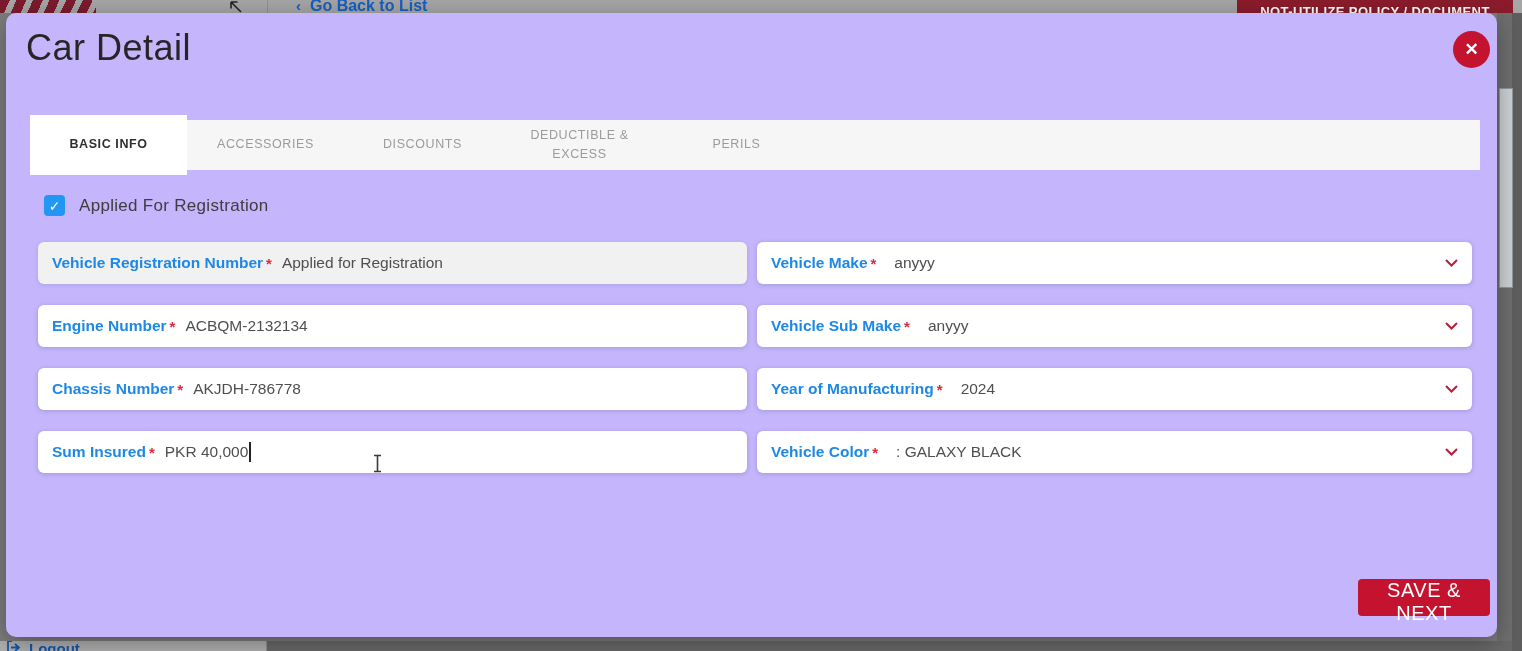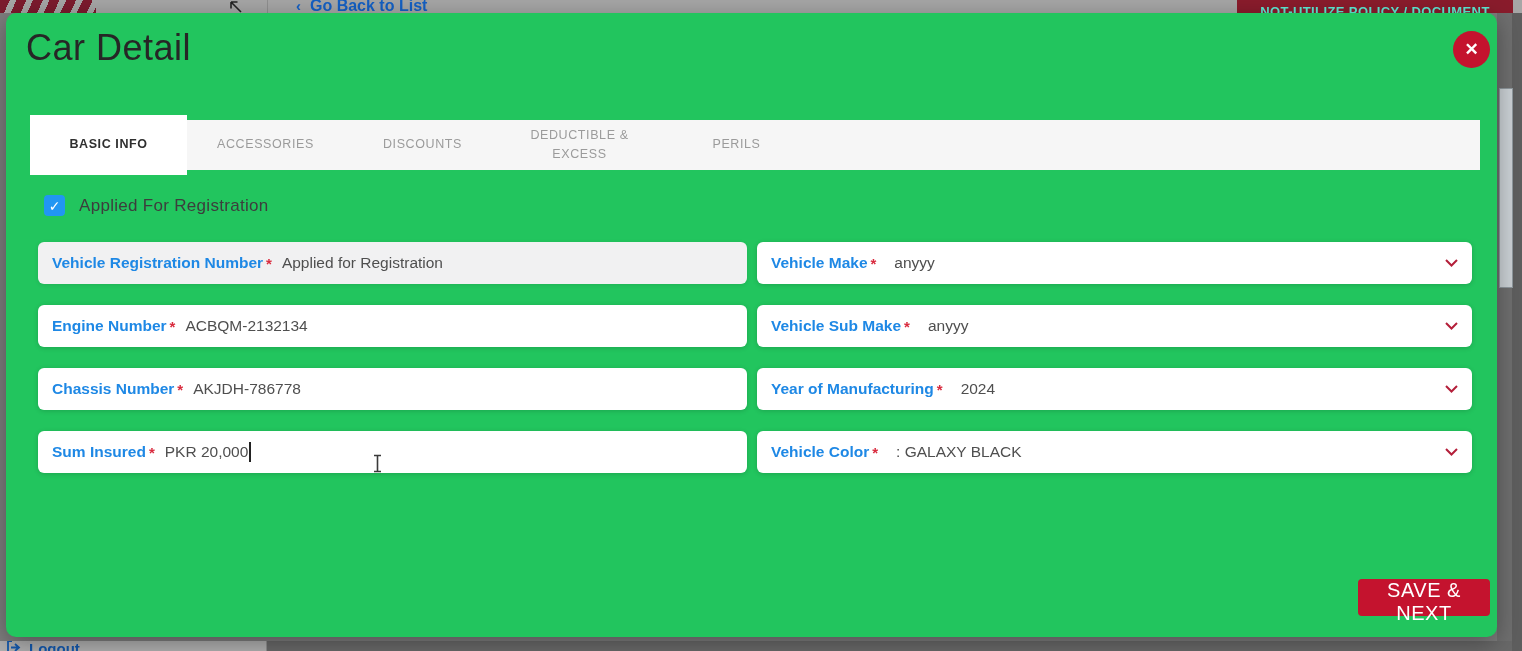--- a/index.html
+++ b/index.html
@@ -7,33 +7,33 @@
   body { font-family:"Liberation Sans","DejaVu Sans",sans-serif; background:#7e7e7e; position:relative; }
 
   
   .band-top { position:absolute; left:0; top:0; width:1522px; height:13px; background:#a6a6a6; overflow:hidden; z-index:1;padding-left:47px; }
   .logo-frag { position:absolute; left:0; top:0; width:96px; height:13px;
     background:repeating-linear-gradient(115deg,#7c1b2e 0 9px,rgba(0,0,0,0) 9px 15px); }
   .band-divider { position:absolute; left:267px; top:0; width:1px; height:13px; background:#8f8f8f; }
   .back-link { position:absolute; left:296px; top:-3px; font-size:16px; font-weight:700; color:#1460c4; white-space:nowrap; cursor:pointer; }
   .back-link .chev { margin-right:9px; font-size:15px; }
   .cursor-arrow { position:absolute; left:228px; top:-1px; }
-  .not-utilize-btn { position:absolute; left:1237px; top:0; width:276px; height:22px; background:#8a1c2c; color:#5eead4;
+  .not-utilize-btn { position:absolute; left:1237px; top:0; width:276px; height:22px; background:#8a1c2c; color:#ffffff;
     font-size:13px; letter-spacing:.4px; font-weight:600; text-align:center; line-height:19px; border:none; cursor:pointer; }
 
   .band-bottom { position:absolute; left:0; top:641px; width:1522px; height:10px; background:#696969; overflow:hidden; z-index:1; }
   .band-bottom .sidebar-part { position:absolute; left:0; top:0; width:267px; height:10px; background:#b0b0b0; border-right:1px solid #8f8f8f; }
   .logout { position:absolute; left:6px; top:-1px; display:flex; align-items:flex-start; gap:8px; color:#1459ad; font-size:15px; font-weight:700; cursor:pointer; }
 
   .right-strip { position:absolute; left:1497px; top:13px; width:15px; height:628px; background:#6f6f6f; z-index:1; }
   .scroll-track { position:absolute; left:1512px; top:13px; width:10px; height:638px; background:#5e5e5e; z-index:1; }
   .scroll-thumb { position:absolute; left:1499px; top:88px; width:14px; height:200px; background:#ccd2d6; border:1px solid #8f989d; z-index:2; cursor:pointer; }
 
   
-  .modal { position:absolute; left:6px; top:13px; width:1491px; height:624px; background:#22c55e; border-radius:10px;
+  .modal { position:absolute; left:6px; top:13px; width:1491px; height:624px; background:#c4b5fd; border-radius:10px;
     box-shadow:0 6px 24px rgba(0,0,0,.35); z-index:3; }
   .title { position:absolute; left:20px; top:14px; font-size:36px; font-weight:500; color:#262626; letter-spacing:.5px; }
   .close-btn { position:absolute; top:18px; right:7px; width:37px; height:37px; border-radius:50%; background:#c4132e;
     color:#fff; display:flex; align-items:center; justify-content:center; font-size:17px; font-weight:700; border:none; cursor:pointer; }
 
   .tabs { position:absolute; left:24px; top:107px; width:1450px; height:50px; background:#f6f6f6; display:flex; }
   .tab { width:157px; display:flex; align-items:center; justify-content:center; text-align:center; font-size:12.5px;
     letter-spacing:.6px; color:#9b9b9b; line-height:1.55; padding:0 12px; cursor:pointer; }
   .tab.active { background:#fff; color:#2f2f2f; margin-top:-5px; height:60px; font-weight:600; }
 
@@ -164,21 +164,21 @@
         <span class="chev-icon"><svg width="13" height="8" viewBox="0 0 13 8">
               <path d="M1 1 L6.5 6.5 L12 1" stroke="#b41f3a" stroke-width="2" fill="none"></path>
             </svg></span>
       </div>
     </div>
 
     <div class="frow">
       <div class="field fleft">
         <span class="flabel">Sum Insured</span>
           <span class="req">*</span>
-        <span class="fvalue">PKR 20,000</span>
+        <span class="fvalue">PKR 40,000</span>
           <span class="caret"></span>
       </div>
       <div class="field fright dd">
         <span class="flabel">Vehicle Color</span>
           <span class="req">*</span>
         <span class="fvalue">: GALAXY BLACK</span>
         <span class="chev-icon"><svg width="13" height="8" viewBox="0 0 13 8">
               <path d="M1 1 L6.5 6.5 L12 1" stroke="#b41f3a" stroke-width="2" fill="none"></path>
             </svg></span>
       </div>

